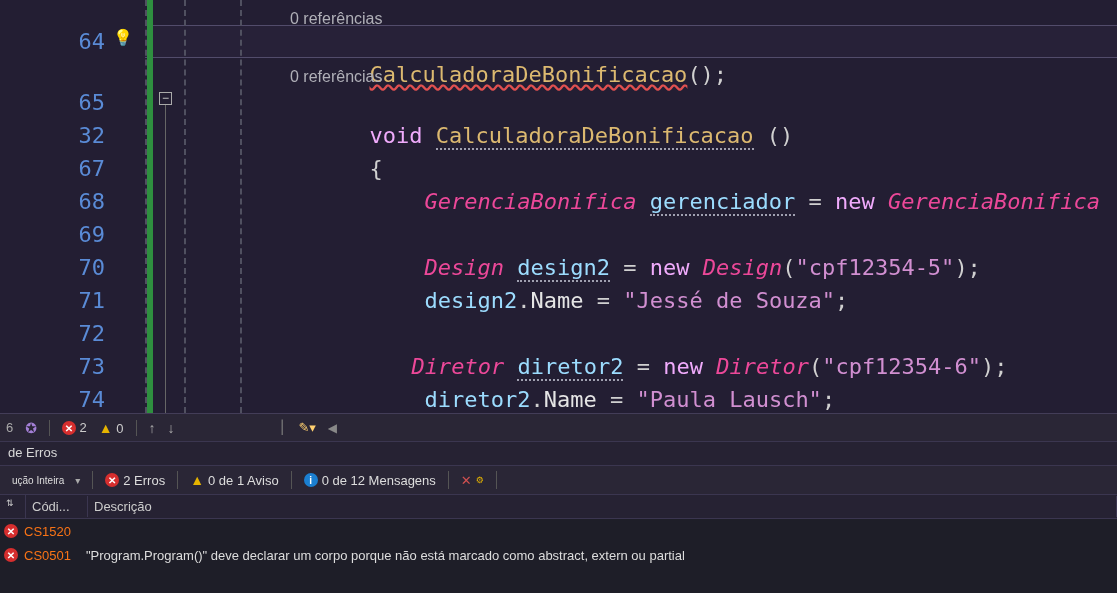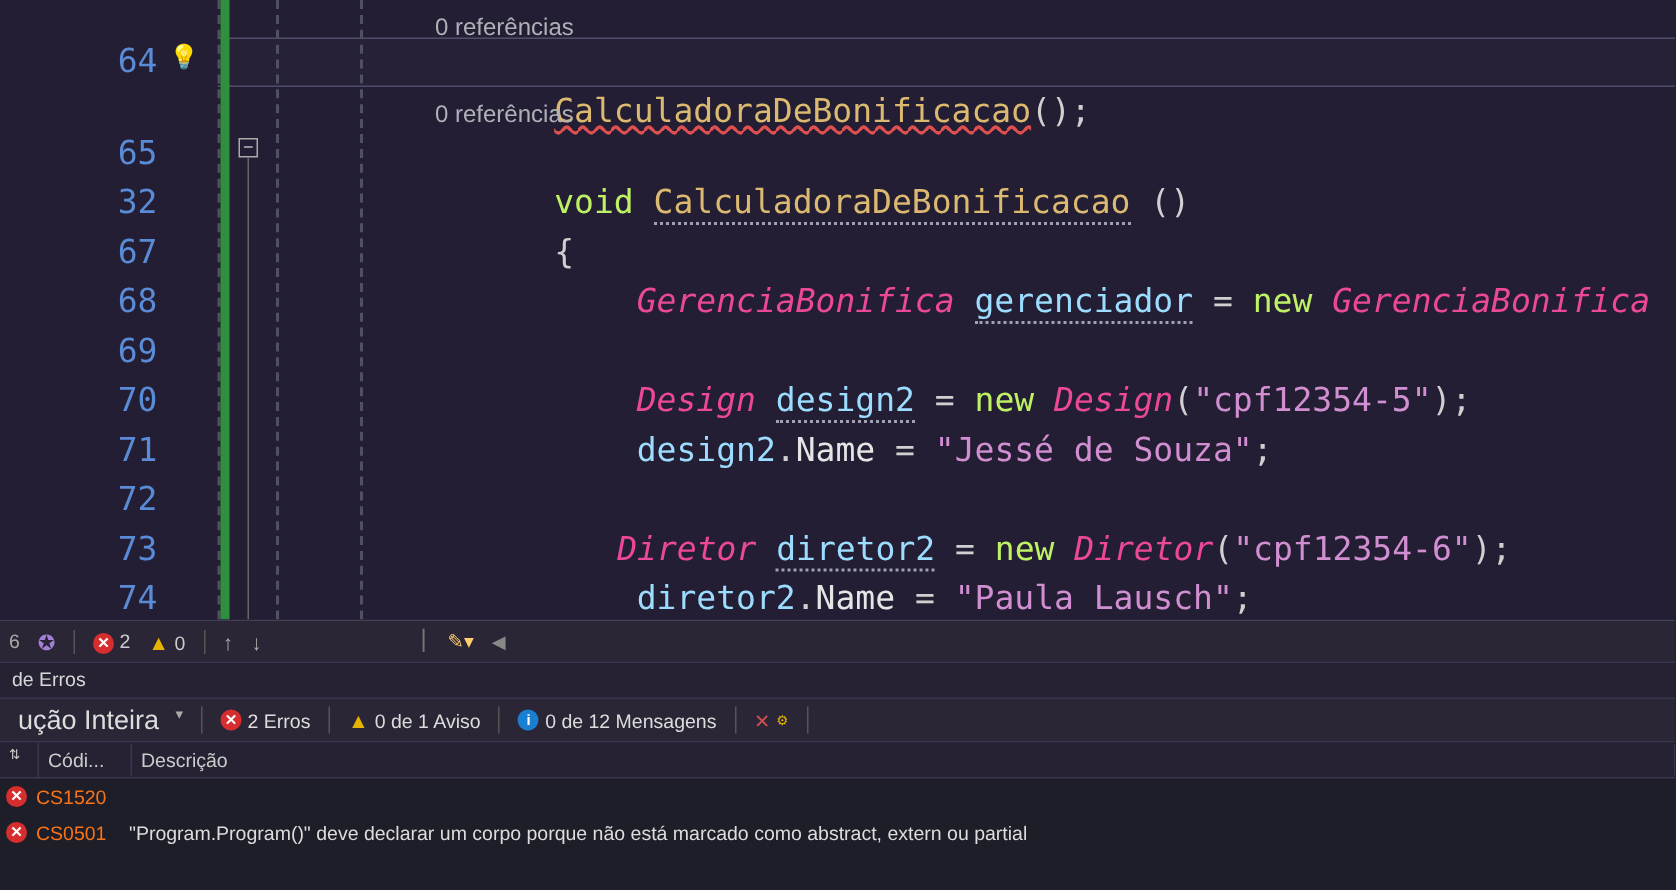--- a/index.html
+++ b/index.html
@@ -108,21 +108,21 @@
     background: rgba(90,80,120,0.08);
   }
   .ref-label {
     position: absolute;
     font-family: "Segoe UI", sans-serif;
     font-size: 16px;
     color: #b0b0b8;
   }
   .tk-method { color: #dcb970; }
   .tk-type   { color: #ec4899; font-style: italic; }
-  .tk-key    { color: #bef264; }
+  .tk-key    { color: #f0abfc; }
   .tk-punct  { color: #d0d0d0; }
   .tk-ident  { color: #9cdcfe; }
   .tk-prop   { color: #e5e5e5; }
   .tk-string { color: #d18fd1; }
   .tk-op     { color: #d0d0d0; }
   .underline-dots {
     border-bottom: 2px dotted #a0a0b0;
     padding-bottom: 0;
   }
   .squiggle-red {
@@ -167,21 +167,21 @@
     height: 30px;
     background: #2a2636;
     border-top: 1px solid #3b3650;
     border-bottom: 1px solid #3b3650;
     display:flex;align-items:center;gap:8px;padding:0 6px;
     font-size:13px;color:#ddd;
   }
   .combo {
     background:#2a2636;
     padding:2px 20px 2px 6px;
-    color:#ddd;font-size:18px;cursor:pointer;
+    color:#ddd;font-size:10px;cursor:pointer;
     position:relative;display:inline-block;
   }
   .combo::after{content:"▾";position:absolute;right:4px;top:2px;color:#aaa;font-size:10px;}
   .tb-btn { display:flex;align-items:center;gap:4px;cursor:pointer;padding:2px 4px; }
   .tb-sep { width:1px;height:18px;background:#555; }
   .list-header {
     height: 24px;
     border-bottom: 1px solid #3b3650;
     display:flex;align-items:center;font-size:13px;color:#ccc;
     background:#262233;

